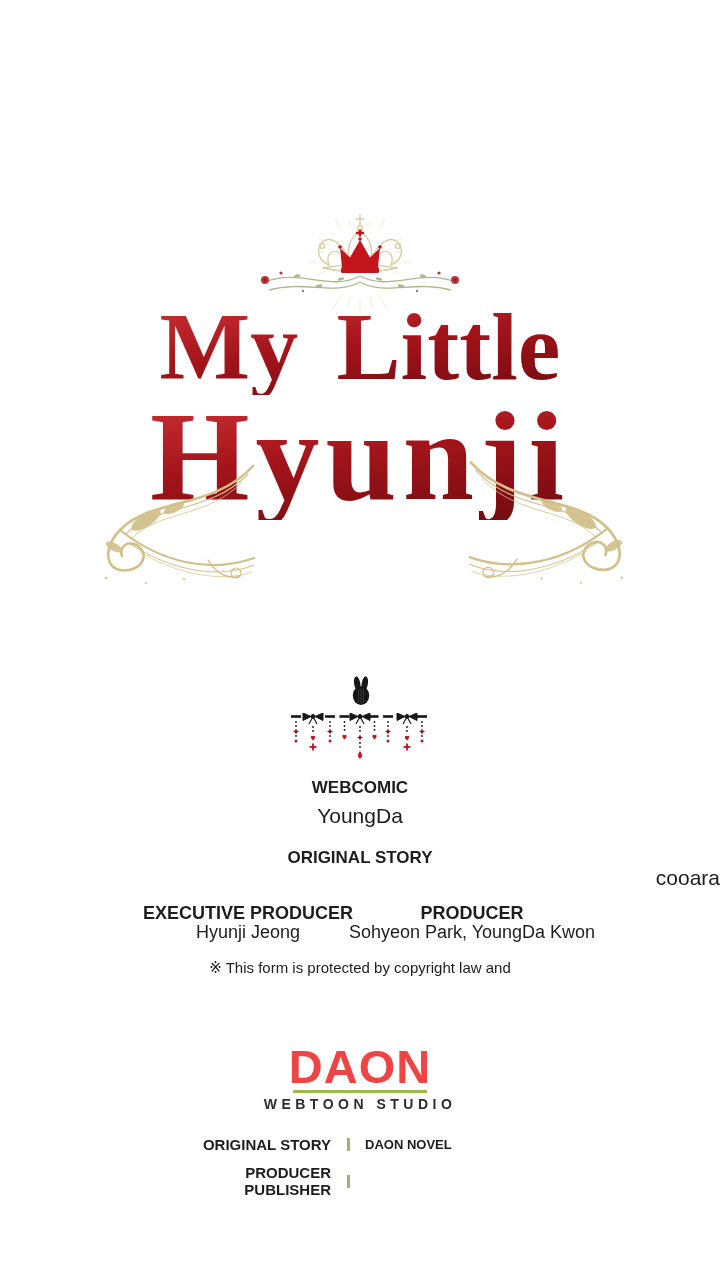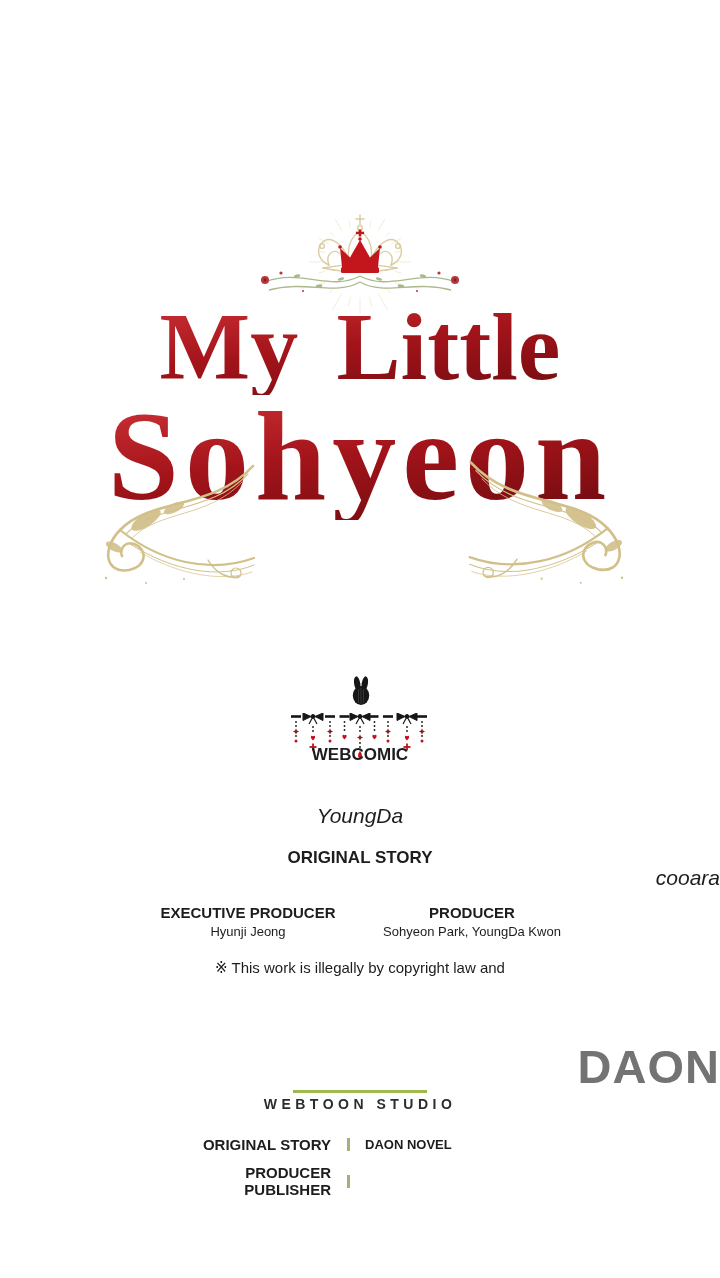--- a/index.html
+++ b/index.html
@@ -26,35 +26,35 @@
     font-weight:bold;line-height:1;
     background:linear-gradient(173deg,var(--title-red-bright,#cf3338) 8%,var(--title-red,#a3141a) 48%,var(--title-red-dark,#6b0a0f) 96%);
     -webkit-background-clip:text;background-clip:text;
     color:transparent;-webkit-text-fill-color:transparent;
   }
   #title-line1{top:299px;font-size:96px;word-spacing:0.15em;}
   #title-line2{top:392px;font-size:128px;letter-spacing:6px;}
 
   
   .cred-label{font-weight:bold;font-size:17px;line-height:20px;}
-  .cred-name{font-size:21px;line-height:24px;font-style:italic;}
-  #webcomic-label{top:745px;}
+  .cred-name{font-size:21px;line-height:24px;}
+  #webcomic-label{top:778px;}
   #webcomic-name{top:804px;}
   #original-story-label{top:848px;}
   #original-story-name{top:866px;text-align:right;}
-  .prod-label{font-weight:bold;font-size:15px;line-height:18px;}
-  .prod-name{font-size:13px;line-height:18px;}
+  .prod-label{font-weight:bold;font-size:18px;line-height:18px;}
+  .prod-name{font-size:18px;line-height:18px;}
   .col-left{left:98px;width:300px;text-align:center;}
   .col-right{left:322px;width:300px;text-align:center;}
   #exec-producer-label,#producer-label{top:904px;}
   #exec-producer-name,#producer-name{top:923px;}
   #copyright{top:957px;font-size:15px;line-height:21px;}
 
   
-  #studio-logo{top:1043px;font-weight:bold;font-size:47px;line-height:47px;letter-spacing:1px;color:#737373;text-align:right;}
+  #studio-logo{top:1043px;font-weight:bold;font-size:47px;line-height:47px;letter-spacing:1px;color:#ef4444;}
   #studio-rule{left:293px;top:1090px;width:134px;height:3px;background:var(--studio-rule-green,#9cba4e);}
   #studio-sub{top:1096px;font-size:14px;letter-spacing:4.5px;color:#2c2c2c;font-weight:bold;}
 
   
   #footer-credits{left:0;top:1136px;width:720px;display:flex;flex-direction:column;gap:11px;}
   .footer-row{display:grid;grid-template-columns:331px 34px 355px;align-items:center;}
   .footer-label{text-align:right;font-weight:bold;font-size:15px;line-height:17px;}
   .footer-sep{width:3px;height:13px;background:var(--footer-separator-olive,#a9ad7a);justify-self:center;}
   .footer-value{text-align:left;font-weight:bold;font-size:13px;}
 </style>
@@ -145,21 +145,21 @@
       <circle cx="200" cy="70" r="1.4" fill="var(--garland-dark-red)"></circle>
       <circle cx="26" cy="63" r="1.6" fill="var(--rose-red)"></circle>
       <circle cx="184" cy="63" r="1.6" fill="var(--rose-red)"></circle>
       <circle cx="48" cy="81" r="1" fill="var(--rose-red)"></circle>
       <circle cx="162" cy="81" r="1" fill="var(--rose-red)"></circle>
     </g>
   </svg>
 </div>
 
 <div class="abs center title-line" id="title-line1">My Little</div>
-<div class="abs center title-line" id="title-line2">Sohyeon</div>
+<div class="abs center title-line" id="title-line2">Hyunji</div>
 
 <div class="abs" id="left-flourish">
   <svg width="170" height="138" viewBox="0 0 170 138">
     <g stroke="var(--flourish-gold)" fill="none" stroke-linecap="round">
       <path d="M165,14 C125,58 62,46 32,78 C12,99 19,122 41,118 C59,114 60,97 46,92 C38,89 31,96 34,104" stroke-width="2.6"></path>
       <path d="M160,22 C122,62 66,52 38,82" stroke-width="1.1"></path>
       <path d="M154,30 C120,66 72,58 44,86" stroke-width="0.8"></path>
       <path d="M32,78 C72,110 122,122 166,106" stroke-width="2.2"></path>
       <path d="M42,92 C86,120 132,127 166,113" stroke-width="1"></path>
       <path d="M52,100 C92,124 136,130 164,120" stroke-width="0.7"></path>
@@ -319,21 +319,21 @@
 <div class="abs center cred-name" id="webcomic-name">YoungDa</div>
 <div class="abs center cred-label" id="original-story-label">ORIGINAL STORY</div>
 <div class="abs center cred-name" id="original-story-name">cooara</div>
 
 <div class="abs col-left prod-label" id="exec-producer-label">EXECUTIVE PRODUCER</div>
 <div class="abs col-left prod-name" id="exec-producer-name">Hyunji Jeong</div>
 <div class="abs col-right prod-label" id="producer-label">PRODUCER</div>
 <div class="abs col-right prod-name" id="producer-name">Sohyeon Park, YoungDa Kwon</div>
 
 <div class="abs center" id="copyright">
-  <div>※ This work is illegally by copyright law and</div>
+  <div>※ This form is protected by copyright law and</div>
 </div>
 
 <div class="abs center" id="studio-logo">DAON</div>
 <div class="abs" id="studio-rule"></div>
 <div class="abs center" id="studio-sub">WEBTOON STUDIO</div>
 
 <div class="abs" id="footer-credits">
   <div class="footer-row">
     <div class="footer-label">ORIGINAL STORY</div>
     <div class="footer-sep"></div>

